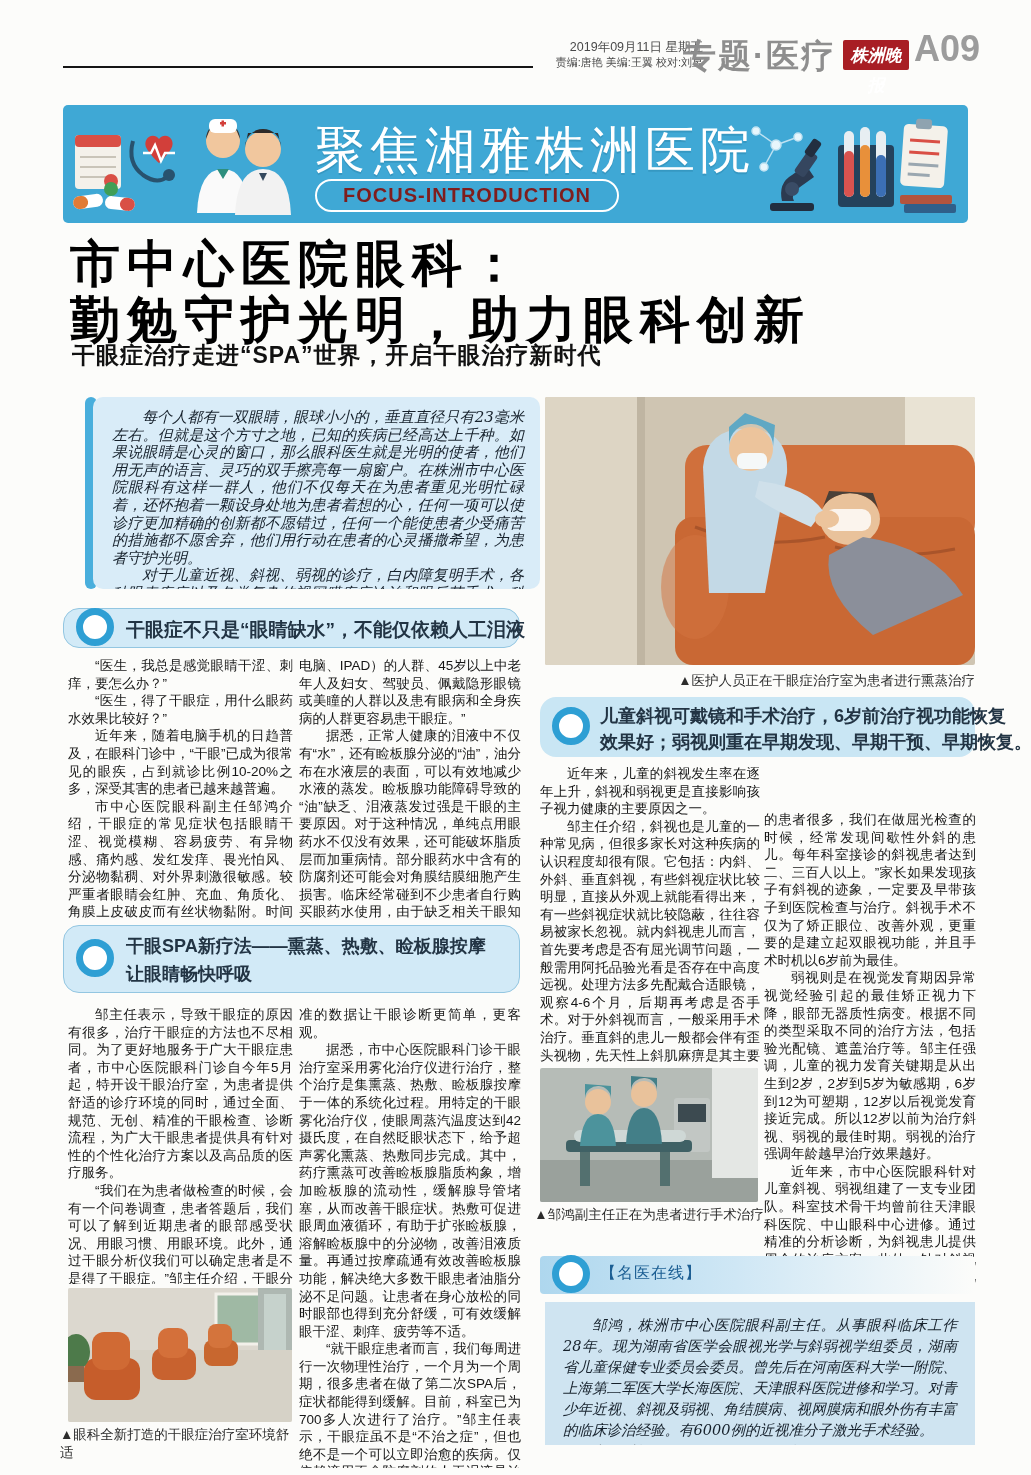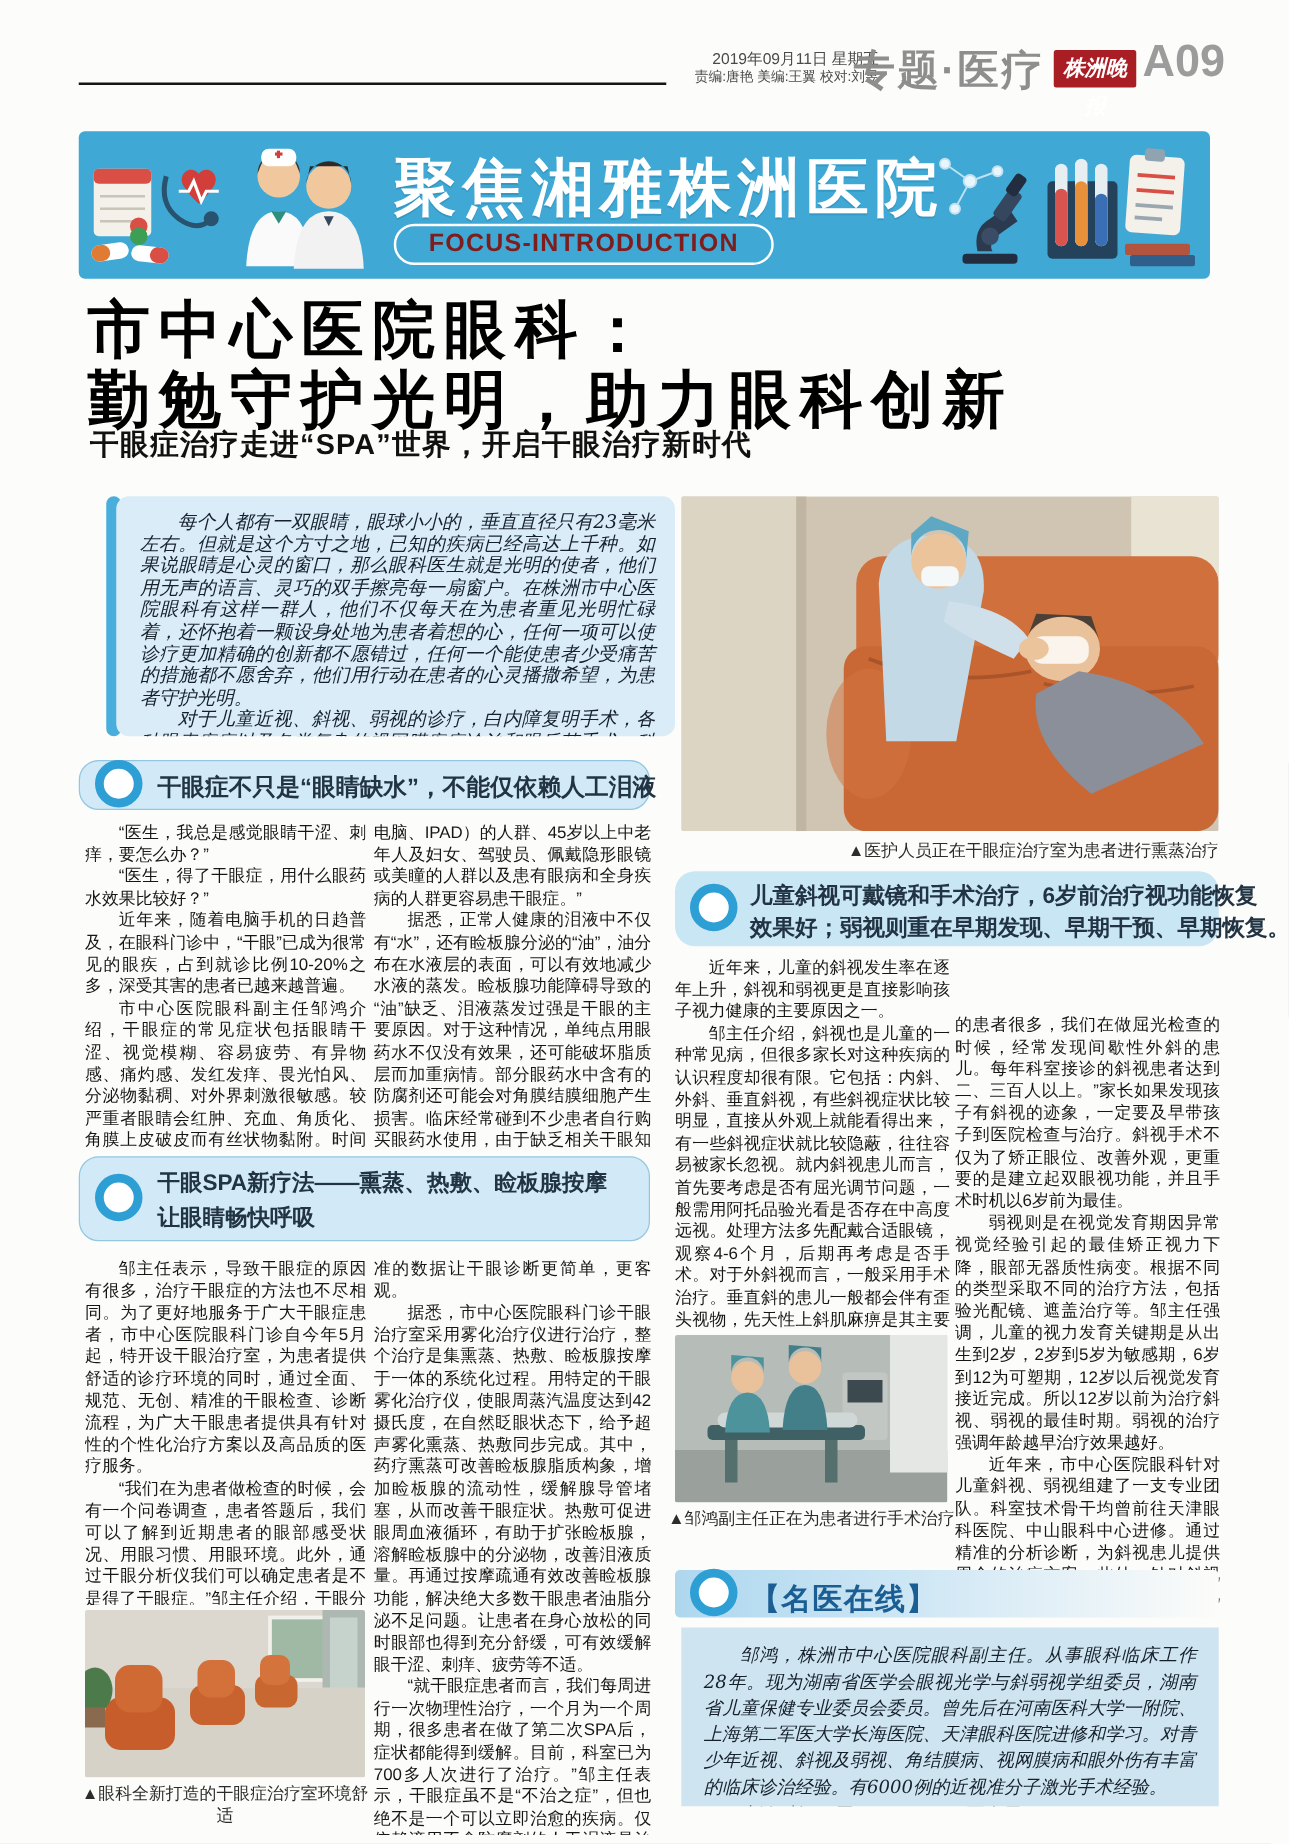--- a/index.html
+++ b/index.html
@@ -13,21 +13,21 @@
   .m-rule{background:#151515;height:2px;}
   .m-date{font-size:12.5px;color:#4a4a4a;text-align:right;line-height:15px;}
   .m-credits{font-size:11px;color:#4a4a4a;display:block;}
   .m-section{font-size:33px;font-weight:700;color:#8e8e8e;letter-spacing:2px;}
   .m-logo{background:#a81e24;color:#fff;font-weight:700;font-style:italic;
     font-size:17px;text-align:center;line-height:30px;border-radius:2px;
     font-family:"DejaVu Serif",serif;}
   .m-pageno{font-size:36px;color:#9c9c9c;font-weight:600;}
   
   .banner{background:#3fa8d5;border-radius:5px;}
-  .banner-title{color:#fff;font-weight:700;font-size:50px;letter-spacing:5px;
+  .banner-title{color:#fff;font-weight:400;font-size:50px;letter-spacing:5px;
     text-shadow:0 2px 0 rgba(0,60,90,.15);white-space:nowrap;}
   .banner-sub{color:#7f1d1d;border:2px solid #fff;border-radius:18px;text-align:center;
     font-size:20px;letter-spacing:1px;line-height:29px;font-weight:600;}
   
   .hl{font-weight:800;color:#000;font-size:50px;letter-spacing:7px;line-height:56px;white-space:nowrap;}
   .deck{font-size:23px;font-weight:600;color:#111;letter-spacing:1px;white-space:nowrap;}
   
   .intro-bar{background:#49aedc;border-radius:6px;}
   .intro{background:#d9ecf8;border-radius:10px;padding:12px 16px 10px 24px;
     font-family:"DejaVu Serif",serif;font-style:italic;
@@ -39,21 +39,21 @@
   .bullet{width:24px;height:24px;border:7px solid #2e9fd4;background:#fff;border-radius:50%;}
   .sec-title{font-size:19px;font-weight:600;color:#223444;white-space:nowrap;}
   
   .col{font-size:13.5px;line-height:17.6px;text-align:justify;color:#161616;overflow:hidden;}
   .col p{margin:0;text-indent:2em;}
   .col p.noindent{text-indent:0;}
   
   .cap{font-size:13.5px;color:#2c2c2c;}
   
   .dol-bar{background:linear-gradient(90deg,#aed7ee 0%,#cfe7f5 45%,#fcfcfa 100%);border-radius:4px;}
-  .dol-title{font-size:24px;font-weight:700;color:#1b5e93;letter-spacing:1px;}
+  .dol-title{font-size:16px;font-weight:400;color:#1b5e93;letter-spacing:1px;}
   .bio-box{background:#cfe4f1;padding:13px 18px 10px 18px;overflow:hidden;}
   .bio-text{font-family:"DejaVu Serif",serif;font-style:italic;font-size:14.5px;
     line-height:21px;text-align:justify;color:#15202b;text-indent:2em;margin:0;}
   .bio-line{font-size:15px;color:#1c1c1c;margin:2px 0 0 30px;}
   .photo{overflow:hidden;border-radius:2px;}
   svg{display:block;}
 </style>
 </head>
 <body>
 
@@ -237,21 +237,21 @@
           <rect x="90" y="40" width="30" height="30" rx="10" fill="#d4703a"></rect>
         <rect x="16" y="70" width="56" height="42" rx="12" fill="#c65d2b"></rect>
           <rect x="24" y="44" width="38" height="38" rx="12" fill="#d06a34"></rect>
       </g>
       <g>
         <ellipse cx="8" cy="64" rx="14" ry="18" fill="#4d7a4a"></ellipse>
         <rect x="0" y="78" width="16" height="16" fill="#8a6a4e"></rect>
       </g>
     </svg>
   </div>
-  <div class="abs cap" style="left:60px;top:1426px;width:240px;text-align:center;">
+  <div class="abs cap" style="left:60px;top:1426px;width:240px;">
     <span>▲眼科全新打造的干眼症治疗室环境舒适</span>
   </div>
 
   <div class="abs col" style="left:299px;top:1006px;width:222px;height:462px;">
     <p class="noindent">准的数据让干眼诊断更简单，更客观。</p>
     <p>据悉，市中心医院眼科门诊干眼治疗室采用雾化治疗仪进行治疗，整个治疗是集熏蒸、热敷、睑板腺按摩于一体的系统化过程。用特定的干眼雾化治疗仪，使眼周蒸汽温度达到42摄氏度，在自然眨眼状态下，给予超声雾化熏蒸、热敷同步完成。其中，药疗熏蒸可改善睑板腺脂质构象，增加睑板腺的流动性，缓解腺导管堵塞，从而改善干眼症状。热敷可促进眼周血液循环，有助于扩张睑板腺，溶解睑板腺中的分泌物，改善泪液质量。再通过按摩疏通有效改善睑板腺功能，解决绝大多数干眼患者油脂分泌不足问题。让患者在身心放松的同时眼部也得到充分舒缓，可有效缓解眼干涩、刺痒、疲劳等不适。</p>
     <p>“就干眼症患者而言，我们每周进行一次物理性治疗，一个月为一个周期，很多患者在做了第二次SPA后，症状都能得到缓解。目前，科室已为700多人次进行了治疗。”邹主任表示，干眼症虽不是“不治之症”，但也绝不是一个可以立即治愈的疾病。仅依赖滴用不含防腐剂的人工泪液是治不好干眼症的，应该寻求联合干眼SPA治疗。我们只要日常纠正用眼习惯，注意饮食调理，尽早坚持规范的治疗，一定可以缓解甚至治愈，提高我们工作和生活质量。</p>
   </div>
 
   <div class="abs sec-bar sec-bar3" style="left:540px;top:697px;width:435px;height:60px;">

